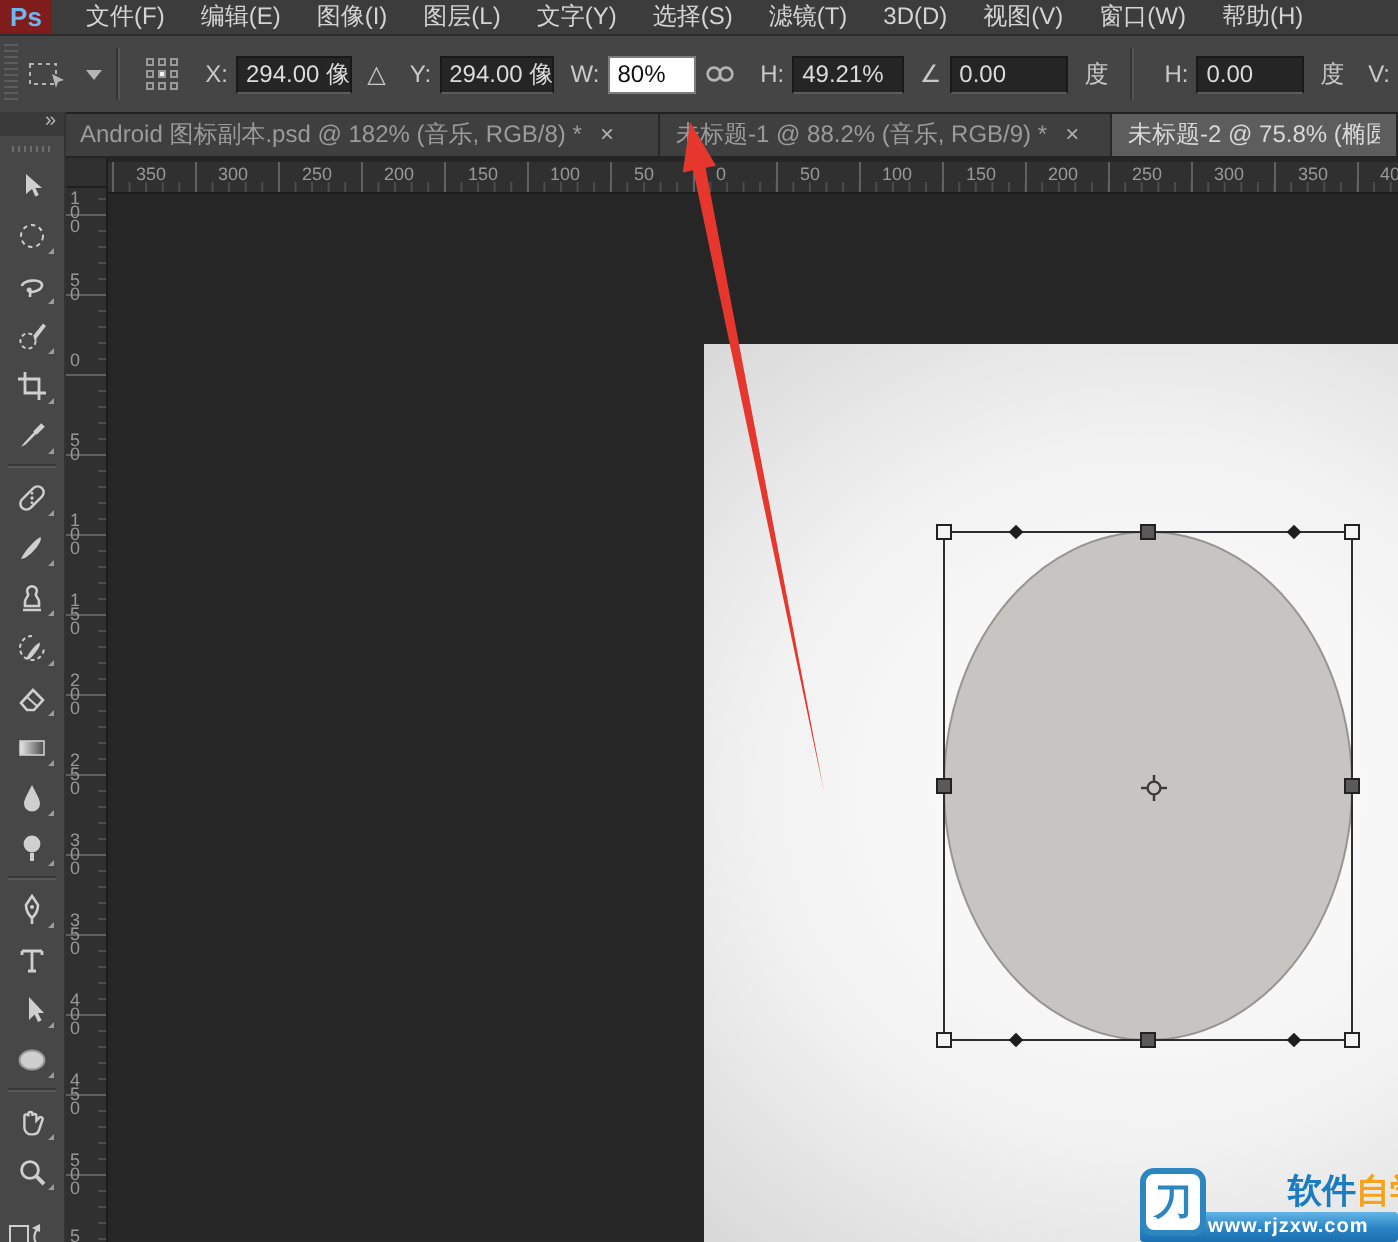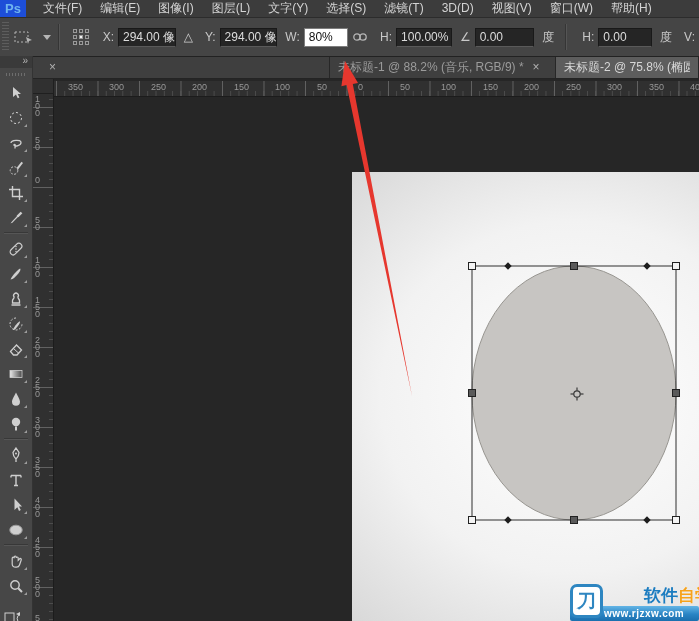--- a/index.html
+++ b/index.html
@@ -1,21 +1,21 @@
 <!DOCTYPE html>
 <html><head>
 <meta charset="utf-8">
 <style>
   html,body{margin:0;padding:0;background:#111;}
   #app{position:relative;width:699px;height:621px;overflow:hidden;background:#262626;
        font-family:"Liberation Sans",sans-serif;user-select:none;}
   
   #menubar{position:absolute;left:0;top:0;width:699px;height:17px;background:#3c3c3c;
            border-bottom:1px solid #2c2c2c;display:flex;align-items:center;color:#d4d4d4;font-size:12px;z-index:10;}
-  #pslogo{width:26px;height:17px;background:#1d4ed8;color:#6fb5ef;font-weight:bold;font-size:13px;
+  #pslogo{width:26px;height:17px;background:#7f1d1d;color:#6fb5ef;font-weight:bold;font-size:13px;
           display:flex;align-items:center;justify-content:center;margin-right:8px;}
   .menu-item{padding:0 9px;line-height:17px;white-space:nowrap;}
   
   #optionsbar{position:absolute;left:0;top:18px;width:699px;height:38px;background:#454545;
               border-bottom:1px solid #222;display:flex;align-items:center;font-size:12px;color:#c9c9c9;
               overflow:hidden;white-space:nowrap;z-index:10;}
   #obar-grip{width:7px;height:30px;margin-left:2px;
              background:repeating-linear-gradient(180deg,#5d5d5d 0 1px,transparent 1px 3px);}
   .obar-icon{margin:0 4px;display:flex;align-items:center;}
   .obar-sep{width:1px;height:26px;background:#353535;border-right:1px solid #555;margin:0 7px;}
@@ -136,21 +136,21 @@
     <span class="obar-field" style="width:60px">294.00 像素</span>
     <span class="obar-label">W:</span>
     <span class="obar-field white" style="width:46px">80%</span>
     <span class="obar-icon">
       <svg width="16" height="10" viewBox="0 0 16 10">
         <circle cx="5" cy="5" r="3.2" fill="none" stroke="#b5b5b5" stroke-width="1.3"></circle>
         <circle cx="11" cy="5" r="3.2" fill="none" stroke="#b5b5b5" stroke-width="1.3"></circle>
       </svg>
     </span>
     <span class="obar-label">H:</span>
-    <span class="obar-field" style="width:58px">100.00%</span>
+    <span class="obar-field" style="width:58px">49.21%</span>
     <span class="obar-label">∠</span>
     <span class="obar-field" style="width:62px">0.00</span>
     <span class="obar-label">度</span>
     <span class="obar-sep"></span>
     <span class="obar-label">H:</span>
     <span class="obar-field" style="width:56px">0.00</span>
     <span class="obar-label">度</span>
     <span class="obar-label">V:</span>
   </div>
 
@@ -282,20 +282,21 @@
       <svg id="swatch-clip" viewBox="0 0 24 14">
       <rect x="1" y="2" width="9" height="9" fill="none" stroke="#cfcfcf"></rect>
       <path d="M16 3 a5 5 0 0 0 0 9" fill="none" stroke="#cfcfcf"></path>
       <path d="M16 1 l-4 2 4 2 z" fill="#cfcfcf"></path>
     </svg>
   </div>
 
   <div id="tabbar">
 
   <div class="tab" style="width: 298px;">
+        <span class="tab-title">Android 图标副本.psd @ 182% (音乐, RGB/8) *</span>
         <span class="tab-close">×</span>
       </div>
       <div class="tab" style="width: 226px;">
         <span class="tab-title">未标题-1 @ 88.2% (音乐, RGB/9) *</span>
         <span class="tab-close">×</span>
       </div>
       <div class="tab active" style="width: 143px;">
         <span class="tab-title">未标题-2 @ 75.8% (椭圆</span>
       </div>
     </div>

